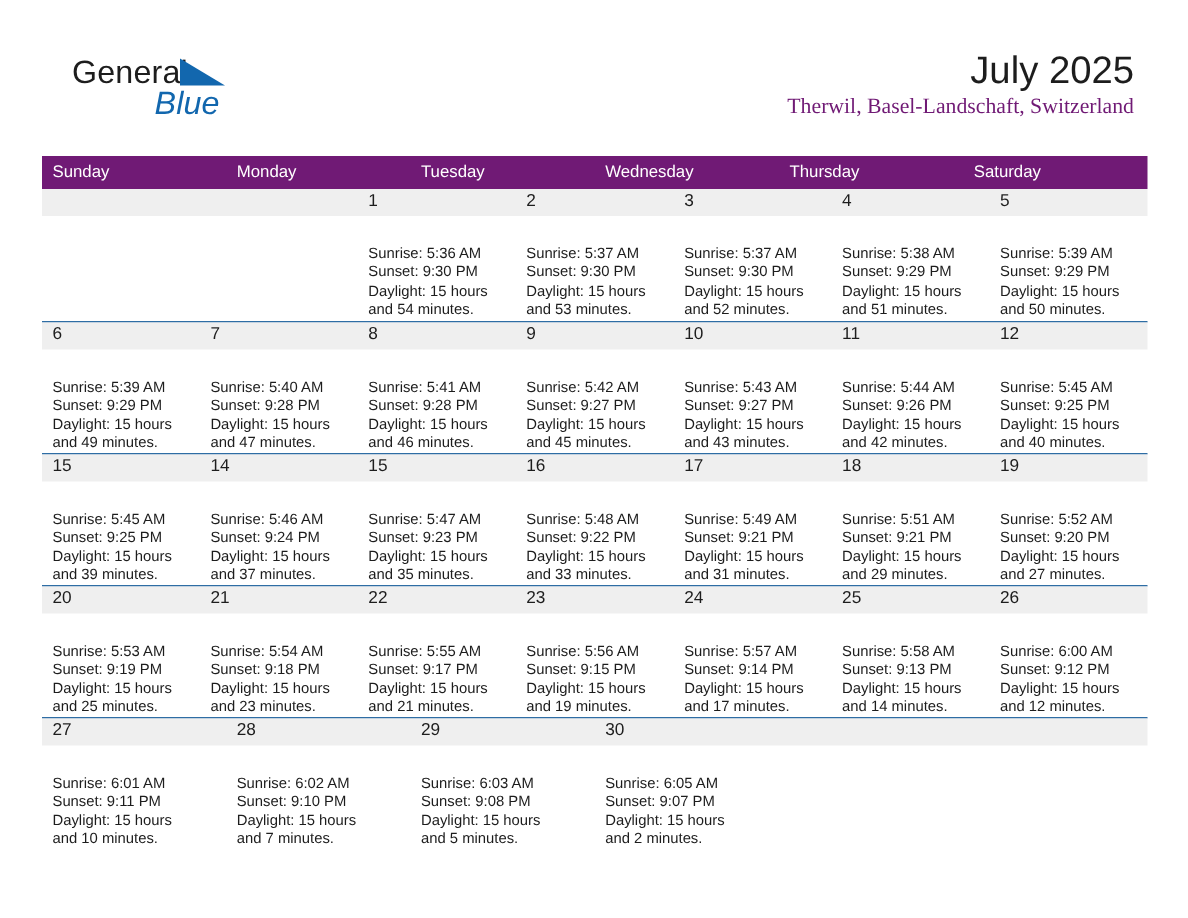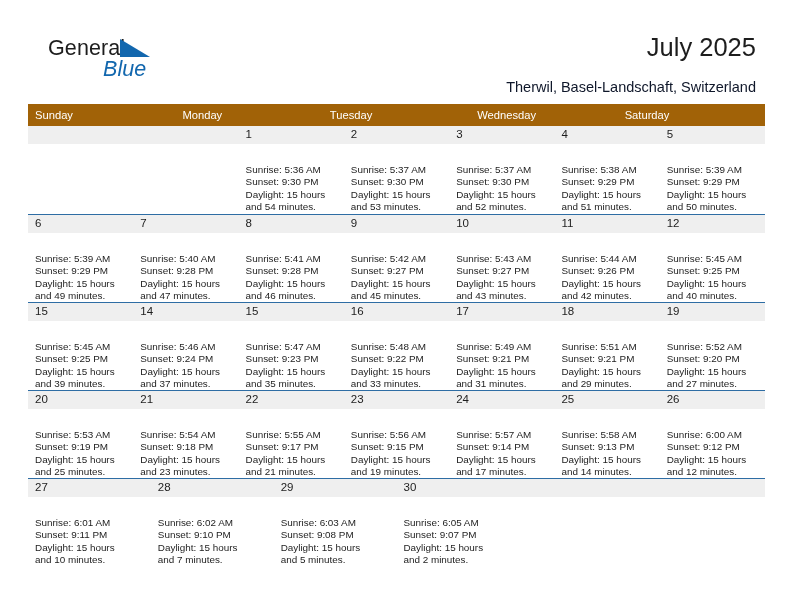--- a/index.html
+++ b/index.html
@@ -72,37 +72,38 @@
     top: 32px;
     text-align: right;
   }
   .cal-title {
     font-size: 25.5px;
     color: #1d1d1d;
     line-height: 30px;
     white-space: nowrap;
   }
   .cal-subtitle {
-    margin-top: 16px;
+    margin-top: 0;
     font-size: 14.5px;
-    color: #0f172a;
+    color: #701a75;
     line-height: 18px;
     white-space: nowrap;
+    font-family: Liberation Serif, serif;
   }
 
   
   .calendar {
     position: absolute;
     left: 28px;
     top: 104px;
     width: 737px;
   }
   .weekdays {
     display: flex;
-    background: #a16207;
+    background: #701a75;
     height: 22px;
   }
   .weekday {
     flex: 1 1 0;
     color: #ffffff;
     font-size: 11.2px;
     line-height: 22px;
     padding-left: 7px;
     box-sizing: border-box;
     white-space: nowrap;
@@ -171,20 +172,21 @@
     </div>
 
   </div>
 
   <div class="calendar">
     <div class="weekdays">
         <div class="weekday">Sunday</div>
         <div class="weekday">Monday</div>
         <div class="weekday">Tuesday</div>
         <div class="weekday">Wednesday</div>
+        <div class="weekday">Thursday</div>
         <div class="weekday">Saturday</div>
       </div>
     <div id="weeks-container">
         <div class="week">
           <div class="daynum-band"></div>
           <div class="day">
             <div class="daynum"></div>
             <div class="dayinfo">
               <div></div>
               <div></div>

